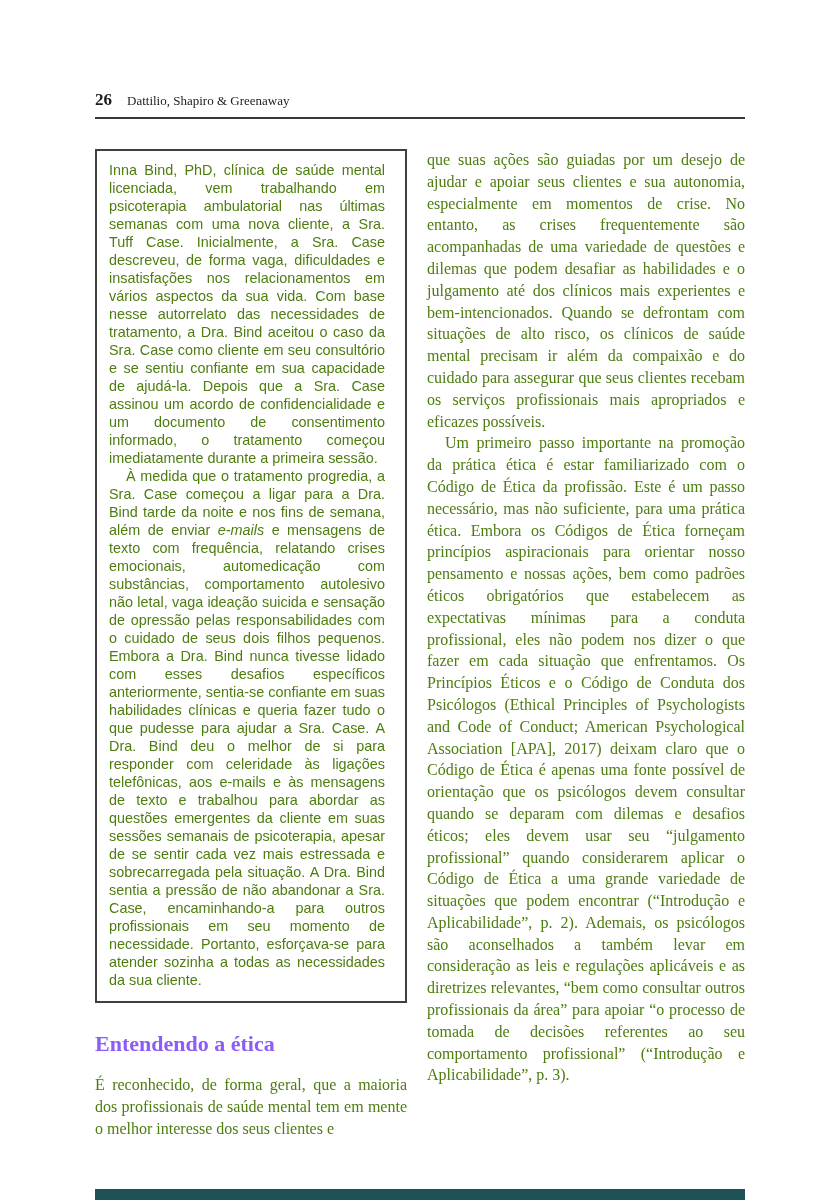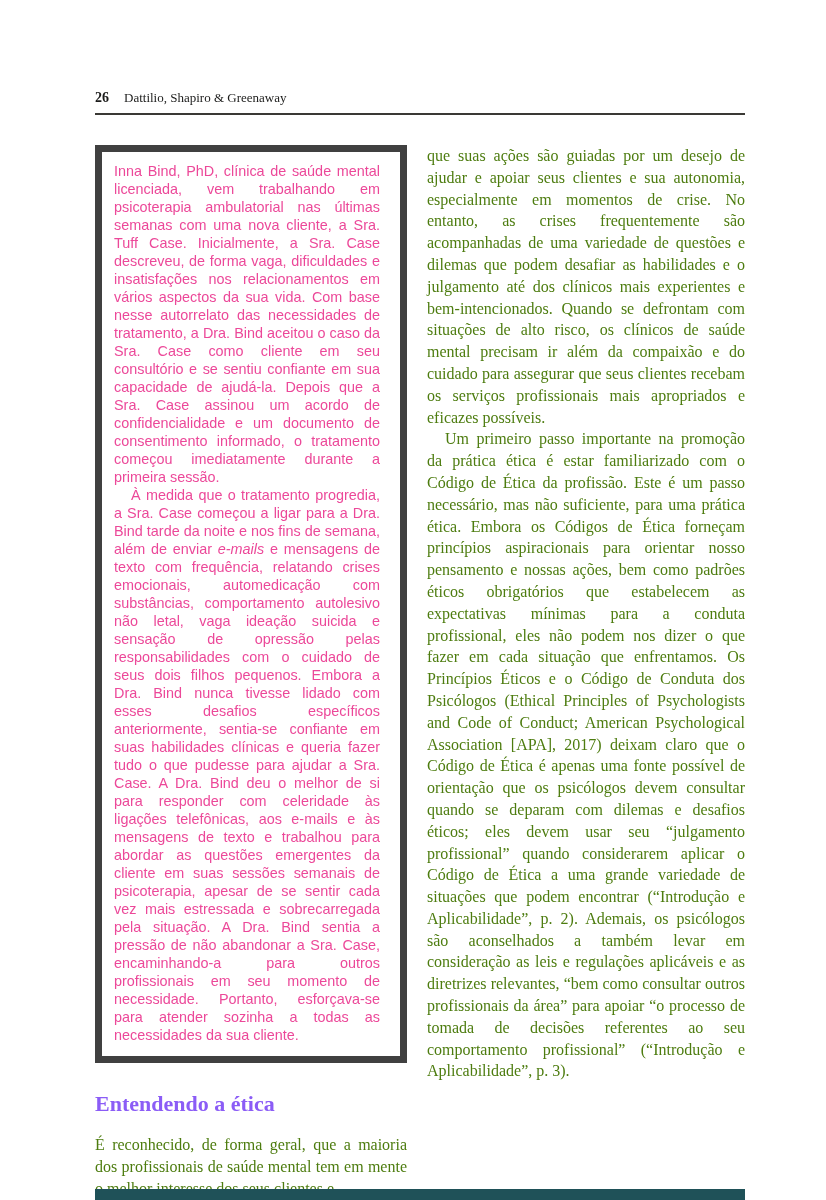--- a/index.html
+++ b/index.html
@@ -24,41 +24,41 @@
     margin-top: 90px;
     display: flex;
     align-items: baseline;
     gap: 15px;
     padding-bottom: 7px;
     border-bottom: 2px solid #3a3935;
     font-family: "Liberation Serif", serif;
   }
   .page-number {
     font-weight: bold;
-    font-size: 14px;
+    font-size: 17px;
   }
   .running-head {
     font-size: 13px;
   }
   .columns {
     display: flex;
     gap: 20px;
     margin-top: 30px;
   }
   .col-left  { width: 312px; }
   .col-right { width: 318px; }
 
   .case-box {
-    border: 7px solid #404040;
+    border: 2px solid #404040;
     padding: 10px 20px 12px 12px;
     font-family: "Liberation Sans", sans-serif;
     font-size: 14.4px;
     line-height: 18px;
     text-align: justify;
-    color: #ec4899;
+    color: #4d7c0f;
   }
   .case-box p { margin: 0; }
   .case-box p.indent { text-indent: 17px; }
   .case-box em { font-style: italic; }
 
   .section-heading {
     font-family: "Liberation Serif", serif;
     font-size: 22px;
     font-weight: bold;
     margin: 28px 0 0 0;

